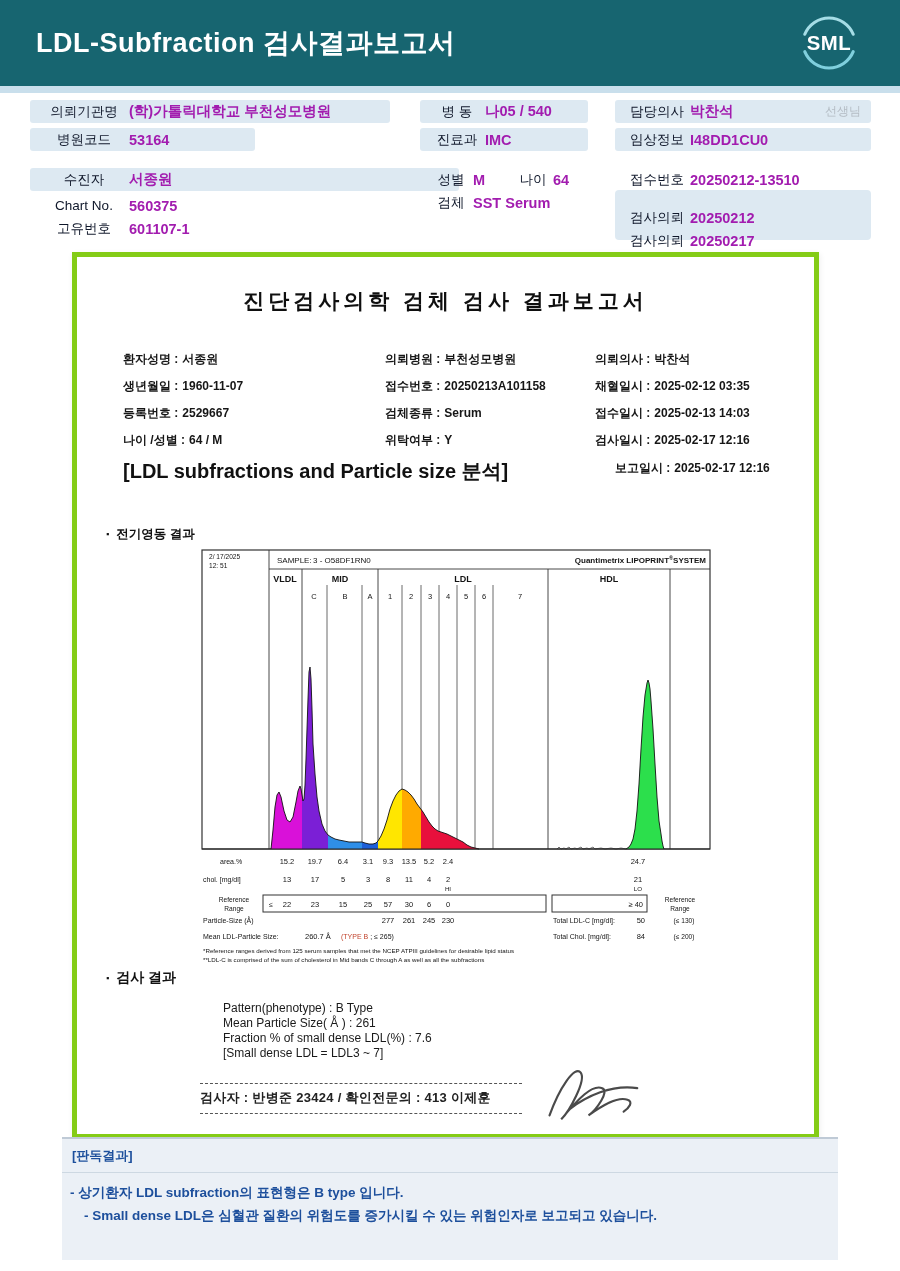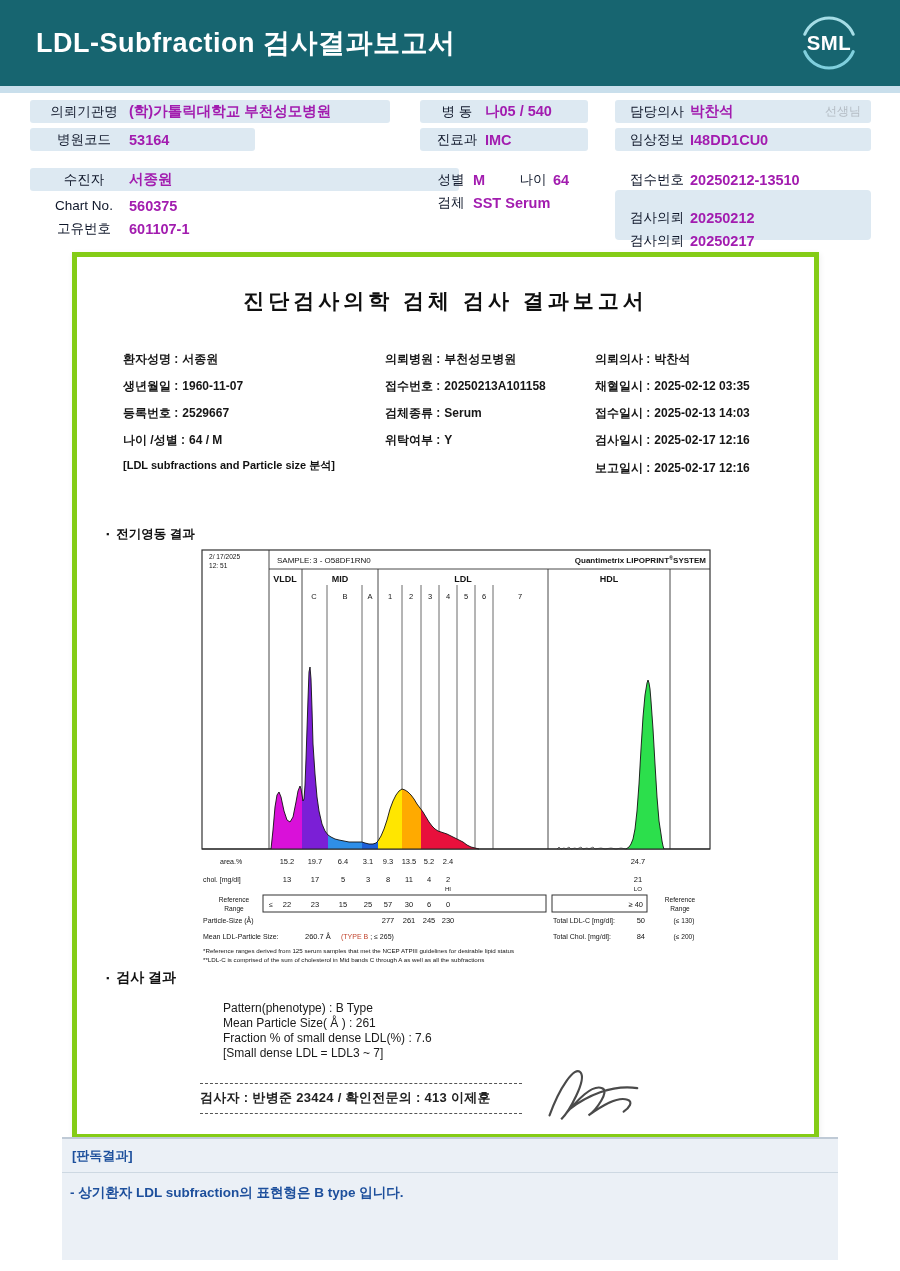--- a/index.html
+++ b/index.html
@@ -19,21 +19,21 @@
   .bar{background:#dde9f2;border-radius:3px;}
   .inforow .lbl{color:#0f172a;padding-left:9px;flex:0 0 auto;text-align:center;}
   .inforow .val{color:#a21caf;font-weight:700;font-size:14.5px;}
   .inforow .sfx{position:absolute;right:10px;color:#b4bcc4;font-size:12px;font-weight:400;}
   .block{background:#dde9f2;border-radius:4px;}
   
   .doc{position:absolute;left:72px;top:252px;width:737px;height:877px;background:#fff;border:5px solid #84cc16;box-shadow:1px 2px 6px rgba(0,0,0,.07);}
   .doc-title{position:absolute;left:0;top:30px;width:100%;text-align:center;font-size:21px;font-weight:700;letter-spacing:4px;color:#0f0f0f;}
   .dfield{position:absolute;font-size:12px;font-weight:700;color:#161616;white-space:nowrap;}
   .dfield .fv{margin-left:4px;}
-  .sec-title{position:absolute;font-size:11px;font-weight:700;color:#111;white-space:nowrap;}
+  .sec-title{position:absolute;font-size:20px;font-weight:700;color:#111;white-space:nowrap;}
   .dbullet{position:absolute;font-size:12.5px;font-weight:700;color:#111;white-space:nowrap;}
   .dbullet .bt{font-size:9px;vertical-align:1px;margin-right:7px;}
   .chart{position:absolute;left:124px;top:292px;}
   .chart text{fill:#141414;}
   .t55{font-size:5.5px;} .t6{font-size:6.2px;} .t65{font-size:6.6px;} .t7{font-size:7px;}
   .t75{font-size:7.5px;} .t8{font-size:8px;} .t8b{font-size:8px;font-weight:700;} .t9b{font-size:9px;font-weight:700;}
   .res-line{position:absolute;font-size:12px;color:#1a1a1a;white-space:nowrap;}
   .dash{position:absolute;width:322px;border-top:1.5px dashed #555;}
   .examiner{position:absolute;font-size:13px;font-weight:700;color:#222;white-space:nowrap;letter-spacing:.3px;text-align:center;}
   
@@ -132,21 +132,21 @@
 
   <div class="dfield" style="left:308px;top:94px"><span>의뢰병원 :</span><span class="fv">부천성모병원</span></div>
   <div class="dfield" style="left:308px;top:121px"><span>접수번호 :</span><span class="fv">20250213A101158</span></div>
   <div class="dfield" style="left:308px;top:148px"><span>검체종류 :</span><span class="fv">Serum</span></div>
   <div class="dfield" style="left:308px;top:175px"><span>위탁여부 :</span><span class="fv">Y</span></div>
 
   <div class="dfield" style="left:518px;top:94px"><span>의뢰의사 :</span><span class="fv">박찬석</span></div>
   <div class="dfield" style="left:518px;top:121px"><span>채혈일시 :</span><span class="fv">2025-02-12 03:35</span></div>
   <div class="dfield" style="left:518px;top:148px"><span>접수일시 :</span><span class="fv">2025-02-13 14:03</span></div>
   <div class="dfield" style="left:518px;top:175px"><span>검사일시 :</span><span class="fv">2025-02-17 12:16</span></div>
-  <div class="dfield" style="left:518px;top:203px"><span>보고일시 :</span><span class="fv">2025-02-17 12:16</span></div>
+  <div class="dfield" style="left:538px;top:203px"><span>보고일시 :</span><span class="fv">2025-02-17 12:16</span></div>
 
   <div class="sec-title" style="left:46px;top:201px">[LDL subfractions and Particle size 분석]</div>
 
   <div class="dbullet" style="left:29px;top:269px">
     <span class="bt">▪</span><span>전기영동 결과</span>
   </div>
 
   <svg class="chart" width="512" height="416" viewBox="0 0 512 416">
 
     <rect x="1" y="1" width="508" height="299" fill="#ffffff" stroke="#333" stroke-width="1.2"></rect>
@@ -277,13 +277,14 @@
 
   <svg class="abs" style="left:445px;top:798px" width="135" height="78" viewBox="0 0 110 80">
     <path d="M14,62 C24,34 40,10 46,18 C52,26 34,58 26,66 C44,44 58,30 68,34 C76,37 62,56 54,62 C68,52 84,42 94,46 C100,48 96,54 90,58 M34,56 C52,42 78,30 104,34" fill="none" stroke="#4a4a4a" stroke-width="2.2" stroke-linecap="round"></path>
   </svg>
 </section>
 
 <section class="interp">
   <div class="interp-title">[판독결과]</div>
   <div class="interp-div"></div>
   <div class="int-line" style="left:8px;top:45px">- 상기환자 LDL subfraction의 표현형은 B type 입니다.</div>
+  <div class="int-line" style="left:22px;top:68px">- Small dense LDL은 심혈관 질환의 위험도를 증가시킬 수 있는 위험인자로 보고되고 있습니다.</div>
 </section>
 
 </body></html>

